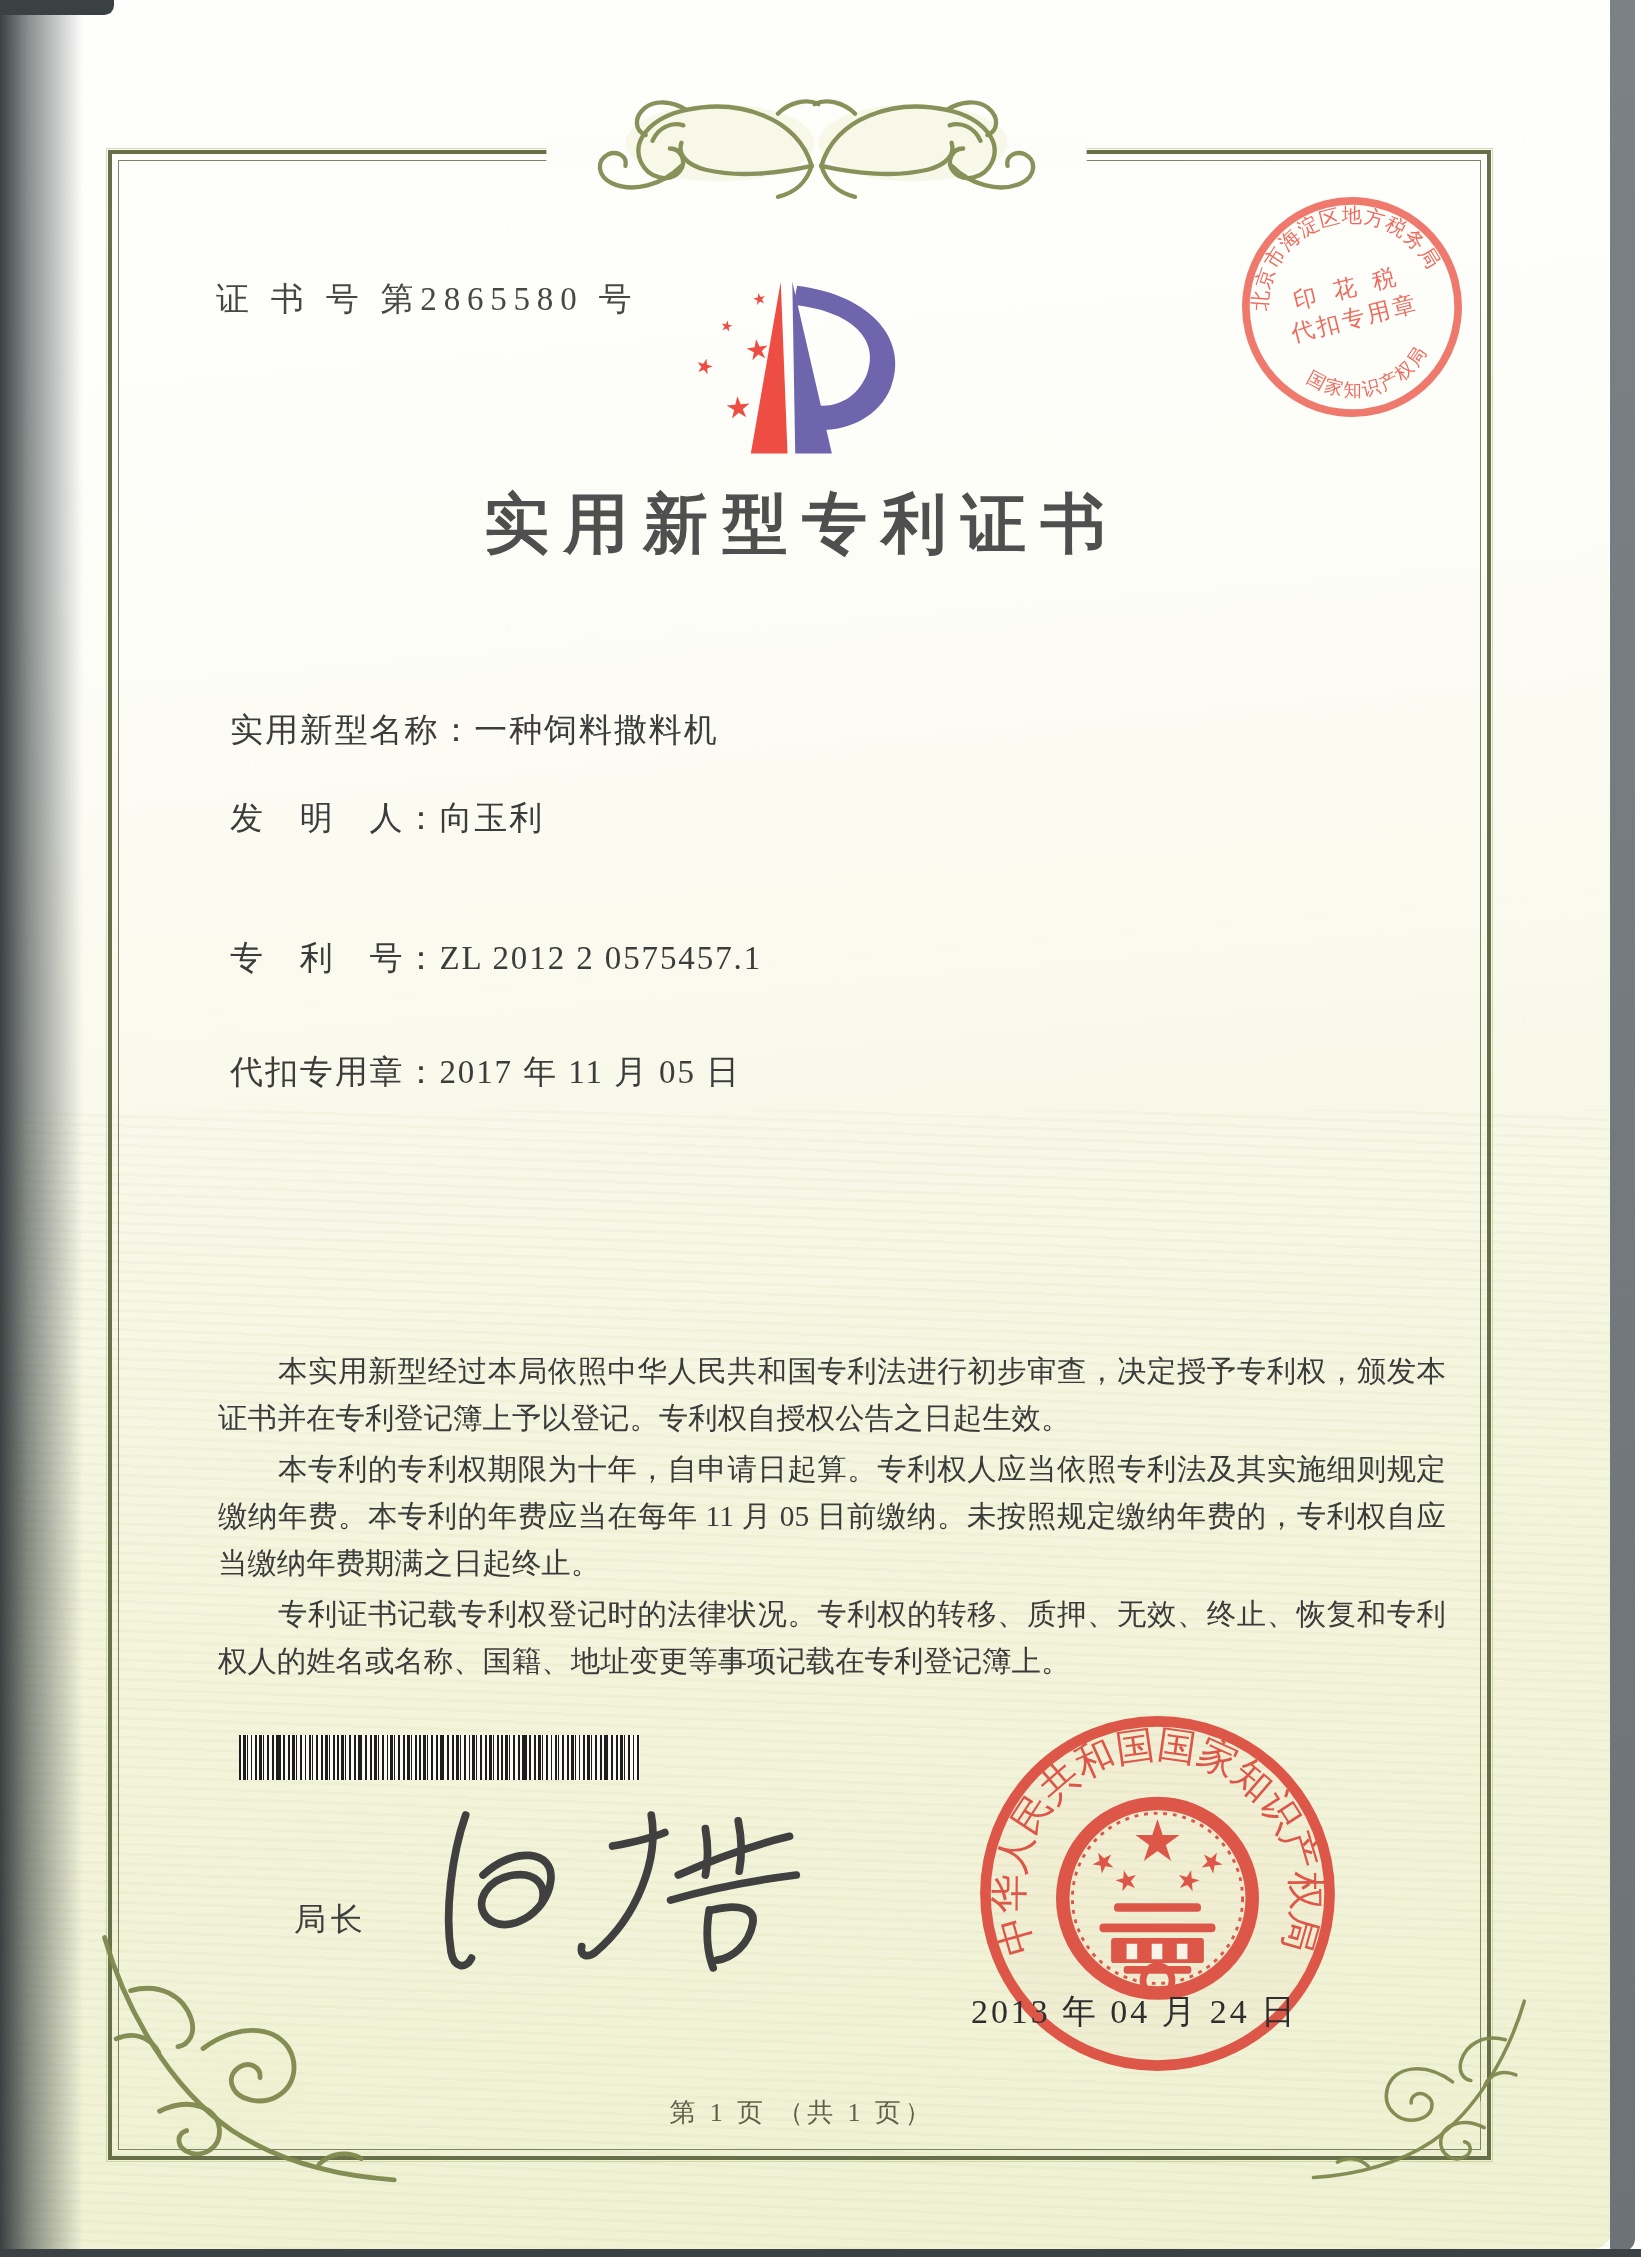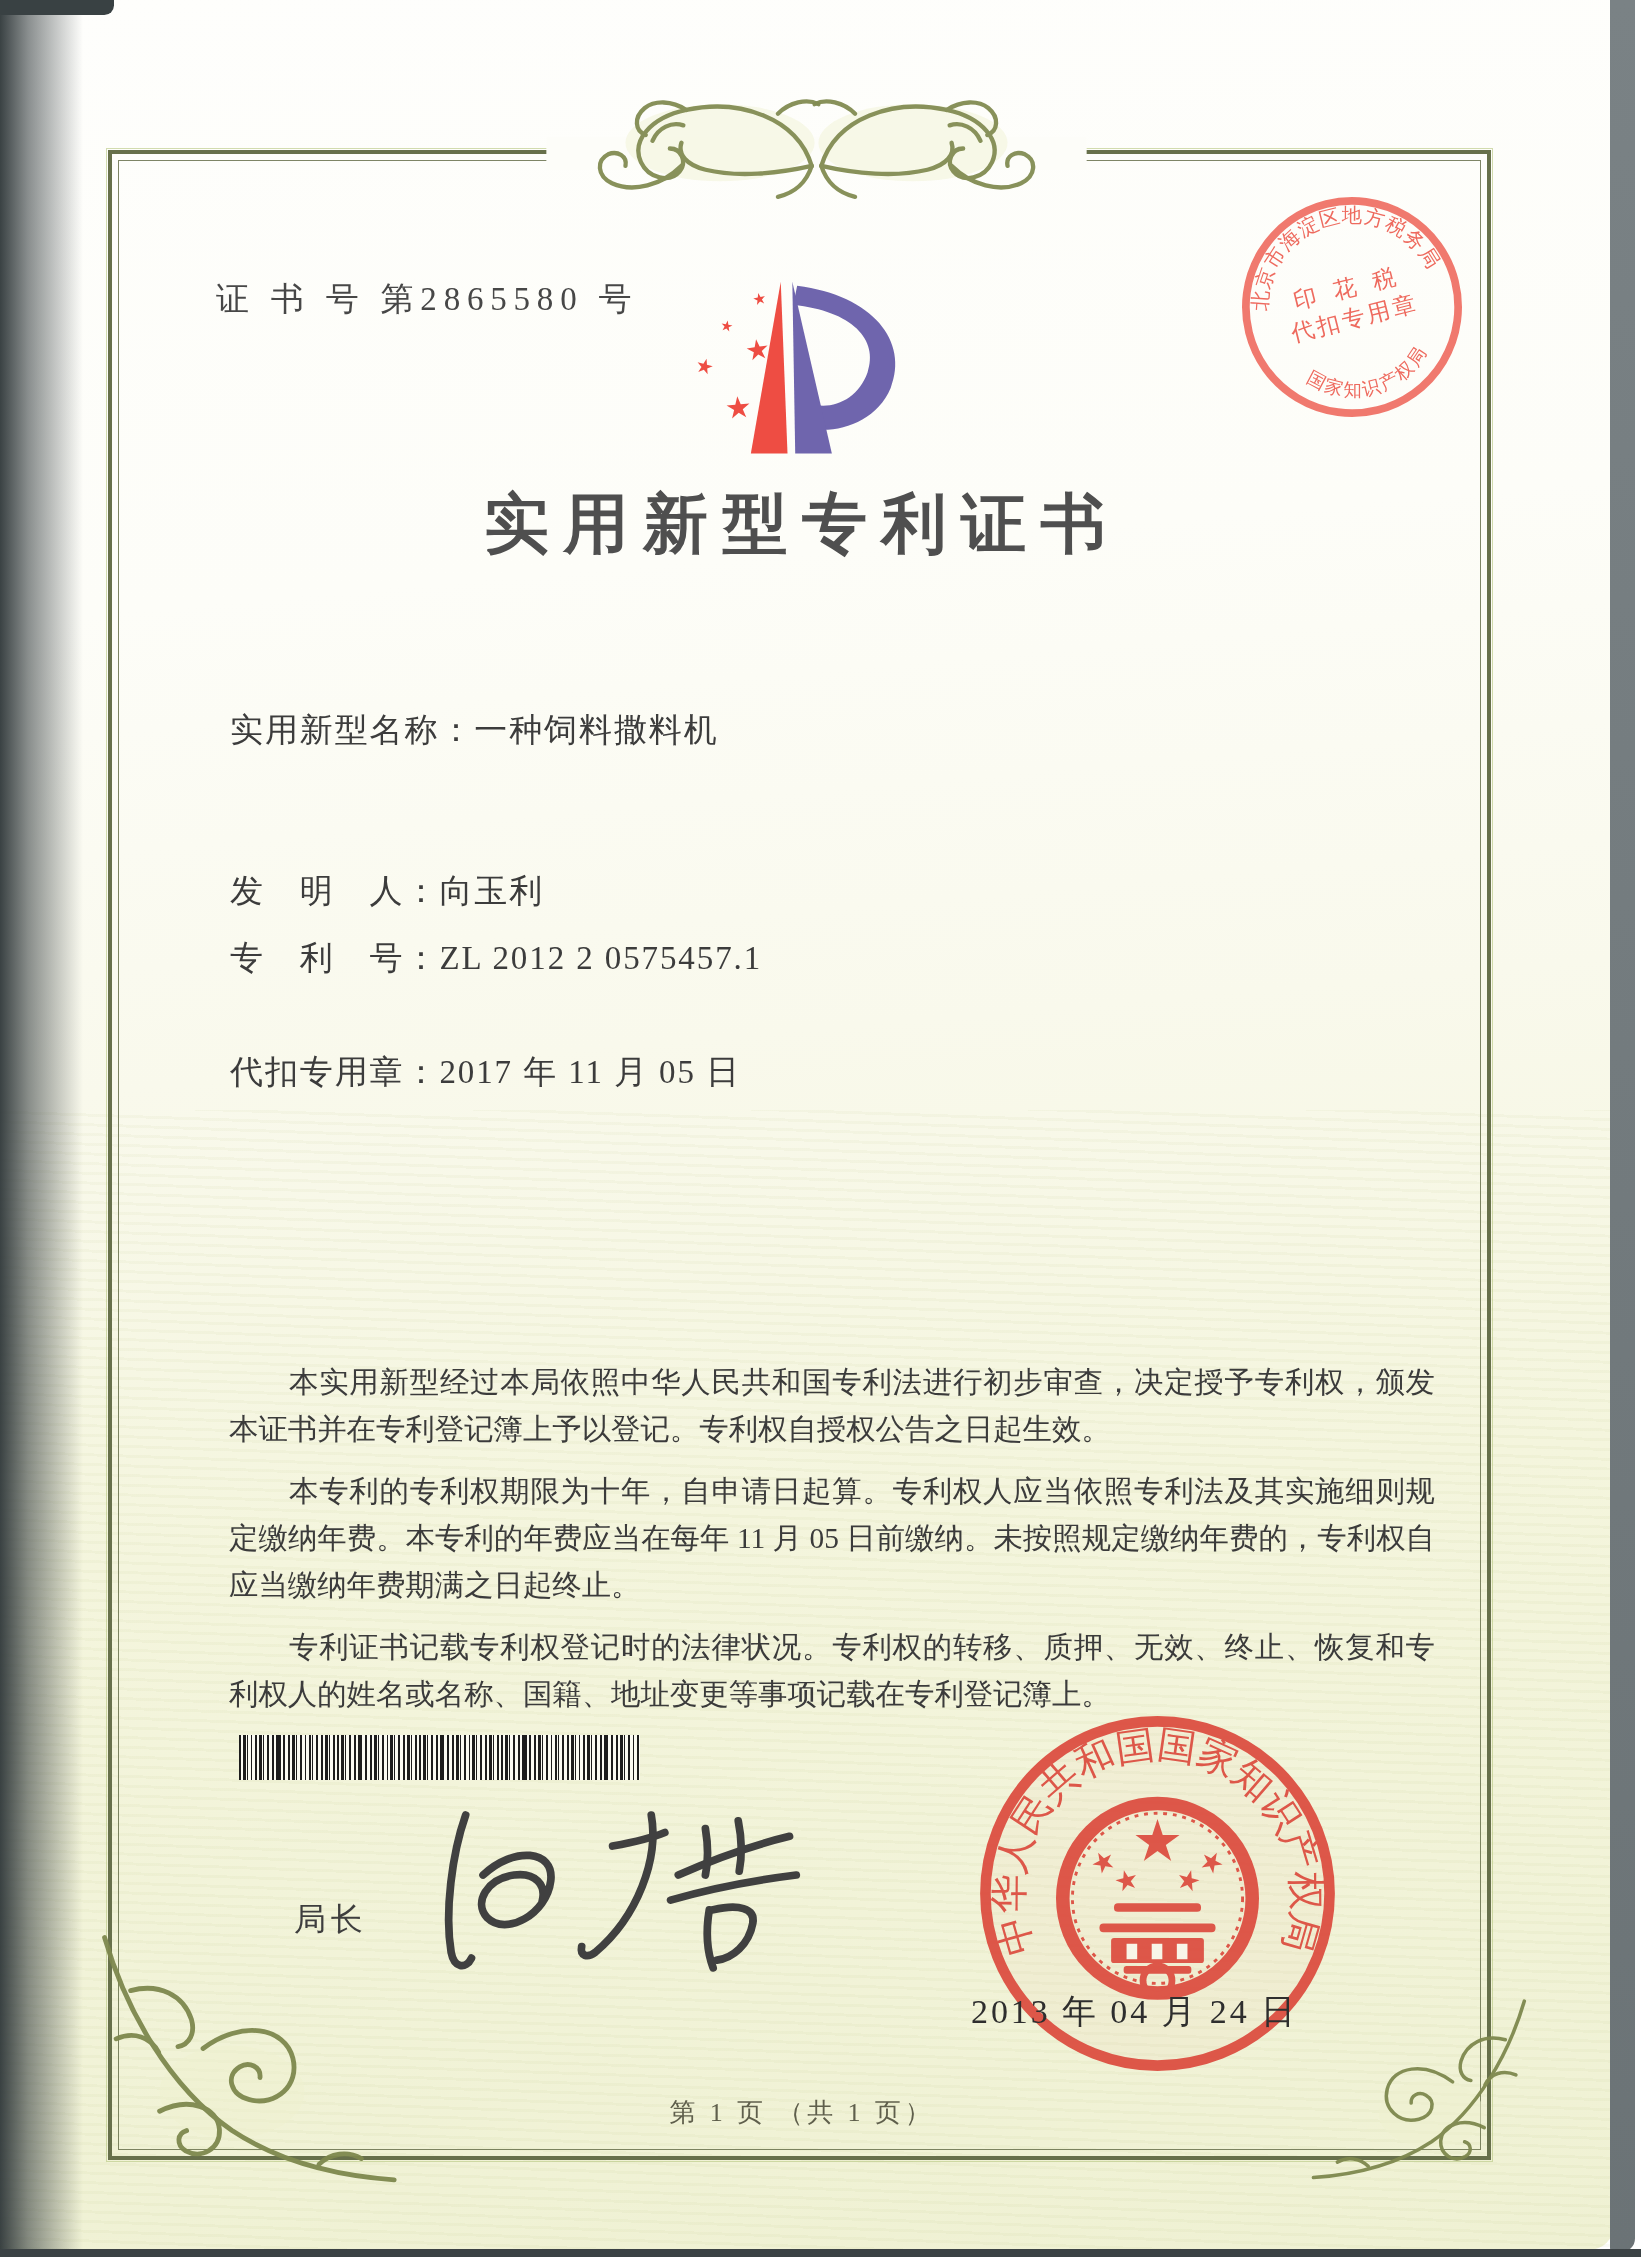--- a/index.html
+++ b/index.html
@@ -18,21 +18,21 @@
   .bottom-band{position:absolute;left:0;top:2249px;width:1641px;height:8.7px;background:#3b4245;}
   .frame{position:absolute;left:108px;top:150px;width:1375px;height:2002px;
          border:4.8px solid #67704b;outline:1.9px solid rgba(186,202,134,.65);outline-offset:1px;}
   .frame-inner{position:absolute;inset:5.8px;border:1.9px solid rgba(103,112,75,.85);}
   .cert-no{position:absolute;left:216px;top:277px;font-size:33px;letter-spacing:6.8px;color:#474747;}
   .title{position:absolute;left:126px;top:480px;width:1352px;text-align:center;
          font-size:65px;letter-spacing:14.5px;color:#4f4f4f;font-weight:700;}
   .field{position:absolute;left:230px;font-size:33px;color:#3c3c3c;letter-spacing:1.9px;white-space:nowrap;}
   .paras{position:absolute;left:214px;top:1344px;width:1236px;font-size:29.4px;line-height:47px;
          color:#3b3b3b;text-align:justify;}
-  .paras p{margin:15px;text-indent:60px;}
+  .paras p{margin:4px;text-indent:60px;}
   .barcode{position:absolute;left:239px;top:1735px;width:401px;height:45px;
          background:repeating-linear-gradient(to right,#1d1d1d 0 1.9px,#fbfbf3 1.9px 3.9px,#1d1d1d 3.9px 6.8px,#fbfbf3 6.8px 7.7px,#1d1d1d 7.7px 8.7px,#fbfbf3 8.7px 11.6px,#1d1d1d 11.6px 13.5px,#fbfbf3 13.5px 16.4px);}
   .juzhang{position:absolute;left:294px;top:1898px;font-size:32px;letter-spacing:4.8px;color:#3e3e3e;}
   .sig-svg{position:absolute;left:398px;top:1786px;width:406px;height:208px;}
   .logo-svg{position:absolute;left:666px;top:270px;width:270px;height:205px;}
   .dragon-svg{position:absolute;left:488px;top:81px;width:657px;height:137px;}
   .cl-svg{position:absolute;left:87px;top:1923px;width:319px;height:280px;}
   .cr-svg{position:absolute;left:1305px;top:1979px;width:232px;height:227px;}
   .tax-svg{position:absolute;left:1215px;top:170px;width:274px;height:274px;transform:rotate(-14deg);}
   .seal-svg{position:absolute;left:969px;top:1705px;width:377px;height:377px;}
@@ -112,21 +112,21 @@
     <text fill="#ee6a5e" font-size="19" letter-spacing="2">
       <textPath href="#taxBot" startOffset="50%" text-anchor="middle">国家知识产权局</textPath>
     </text>
     <text x="142" y="130" text-anchor="middle" fill="#ee6a5e" font-size="24" letter-spacing="6">印 花 税</text>
     <text x="142" y="162" text-anchor="middle" fill="#ee6a5e" font-size="24" letter-spacing="3">代扣专用章</text>
   </svg>
 
   <div class="title">实用新型专利证书</div>
 
   <div class="field" style="top:708px"><span>实用新型名称：</span><span>一种饲料撒料机</span></div>
-  <div class="field" style="top:869px"><span>发　明　人：</span><span>向玉利</span></div>
+  <div class="field" style="top:796px"><span>发　明　人：</span><span>向玉利</span></div>
   <div class="field" style="top:936px"><span>专　利　号：</span><span>ZL 2012 2 0575457.1</span></div>
   <div class="field" style="top:1050px"><span>代扣专用章：</span><span>2017 年 11 月 05 日</span></div>
 
   <div class="paras">
     <p>本实用新型经过本局依照中华人民共和国专利法进行初步审查，决定授予专利权，颁发本证书并在专利登记簿上予以登记。专利权自授权公告之日起生效。</p>
     <p>本专利的专利权期限为十年，自申请日起算。专利权人应当依照专利法及其实施细则规定缴纳年费。本专利的年费应当在每年 11 月 05 日前缴纳。未按照规定缴纳年费的，专利权自应当缴纳年费期满之日起终止。</p>
     <p>专利证书记载专利权登记时的法律状况。专利权的转移、质押、无效、终止、恢复和专利权人的姓名或名称、国籍、地址变更等事项记载在专利登记簿上。</p>
   </div>
 
   <div class="barcode"></div>

